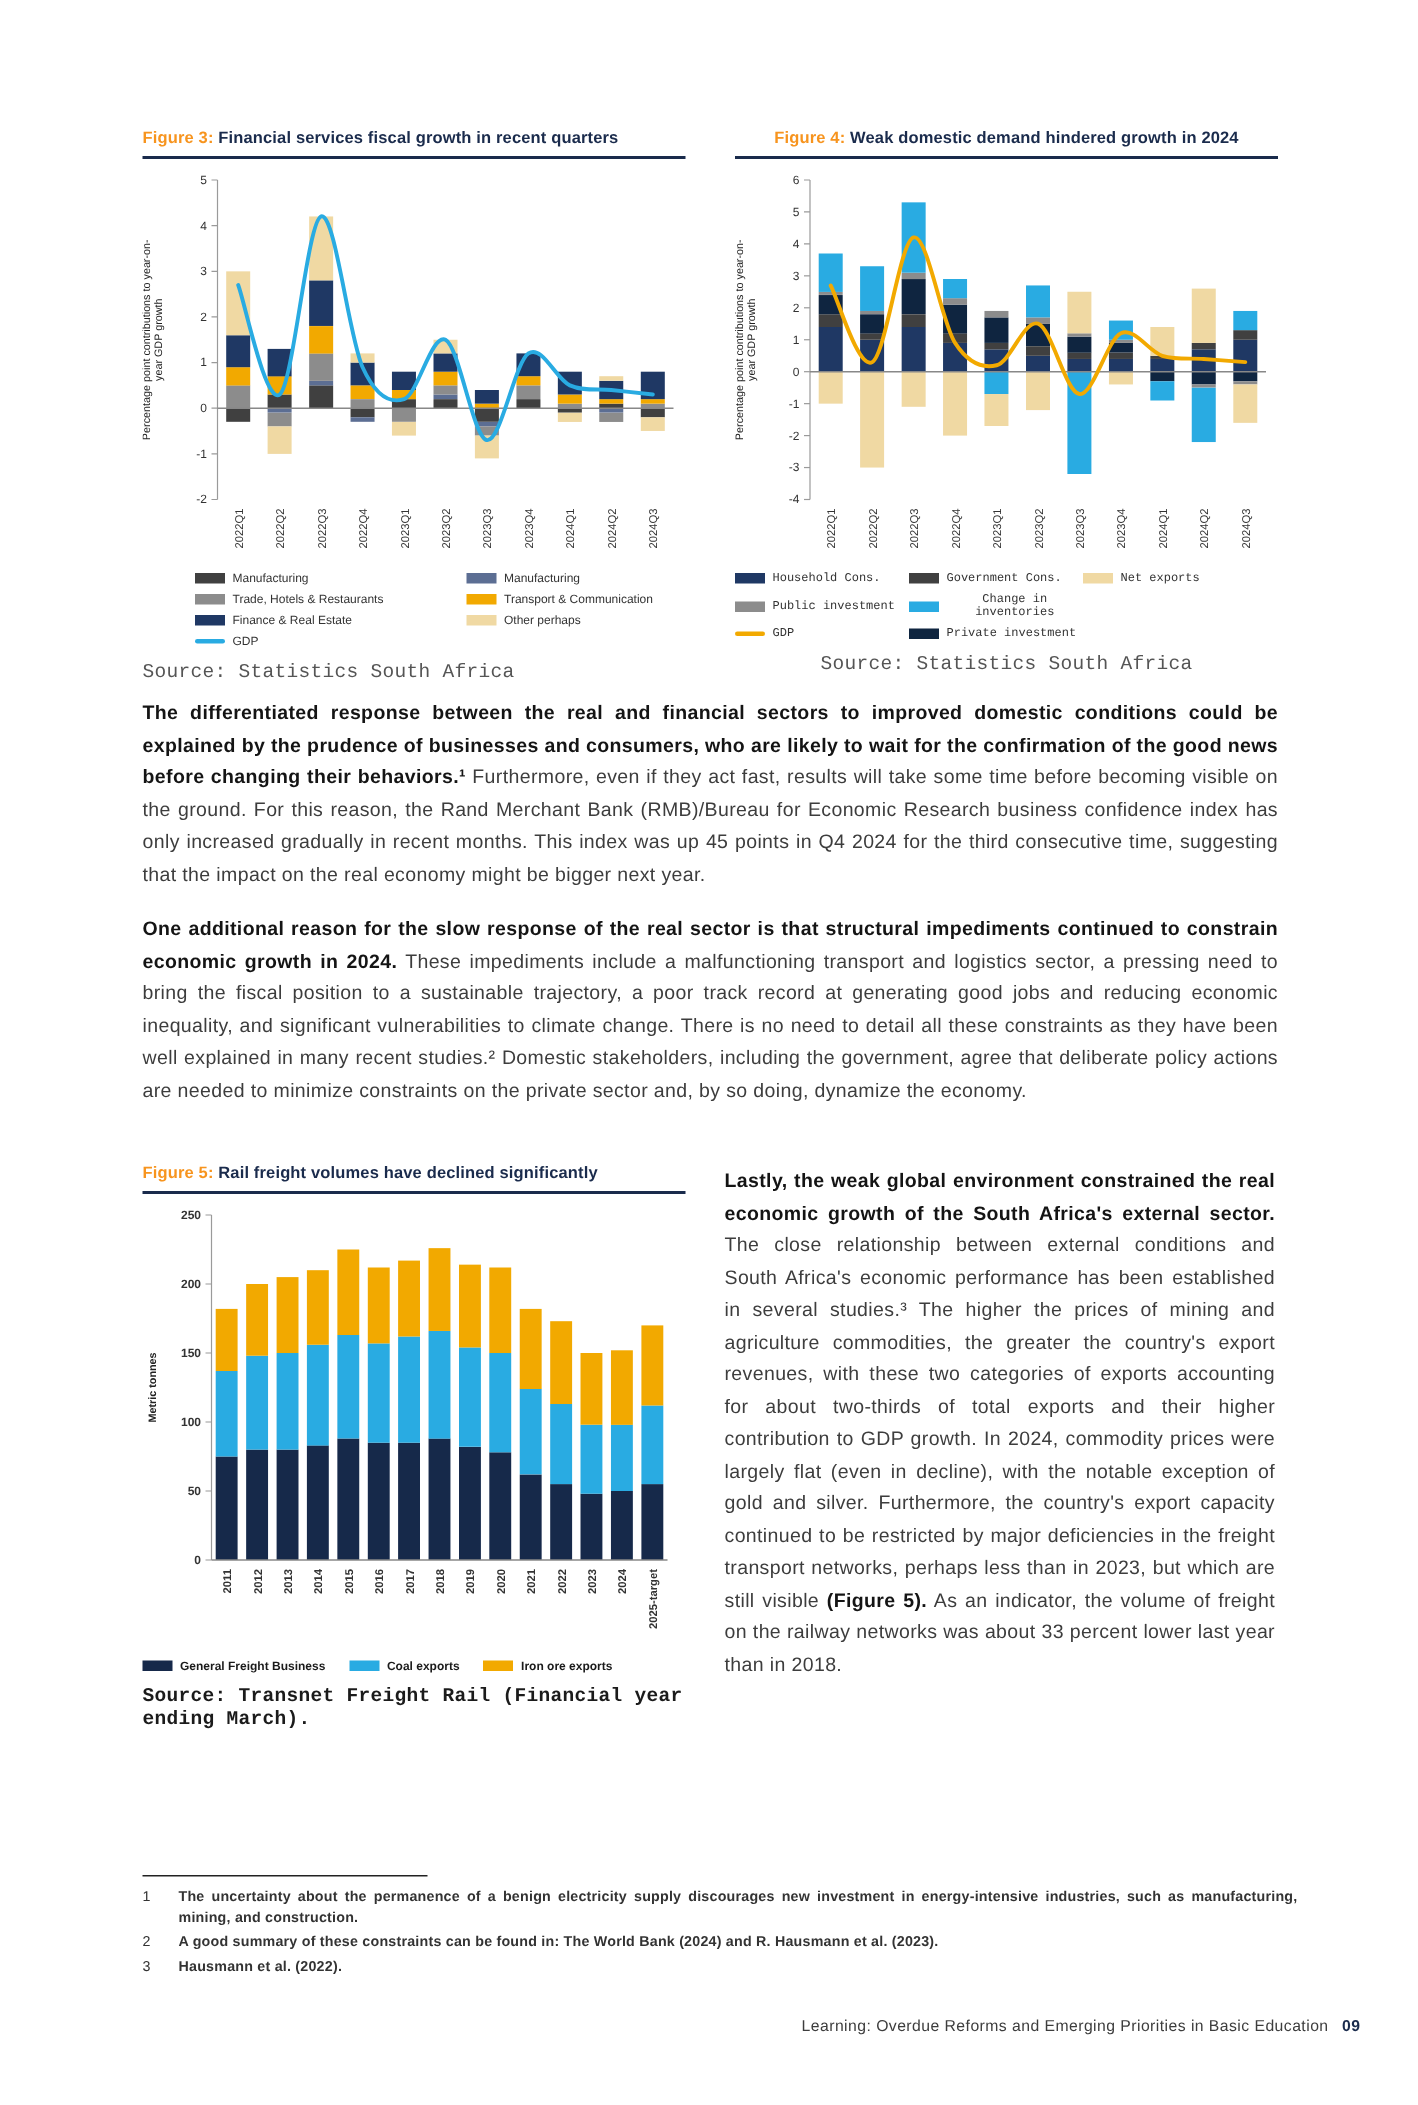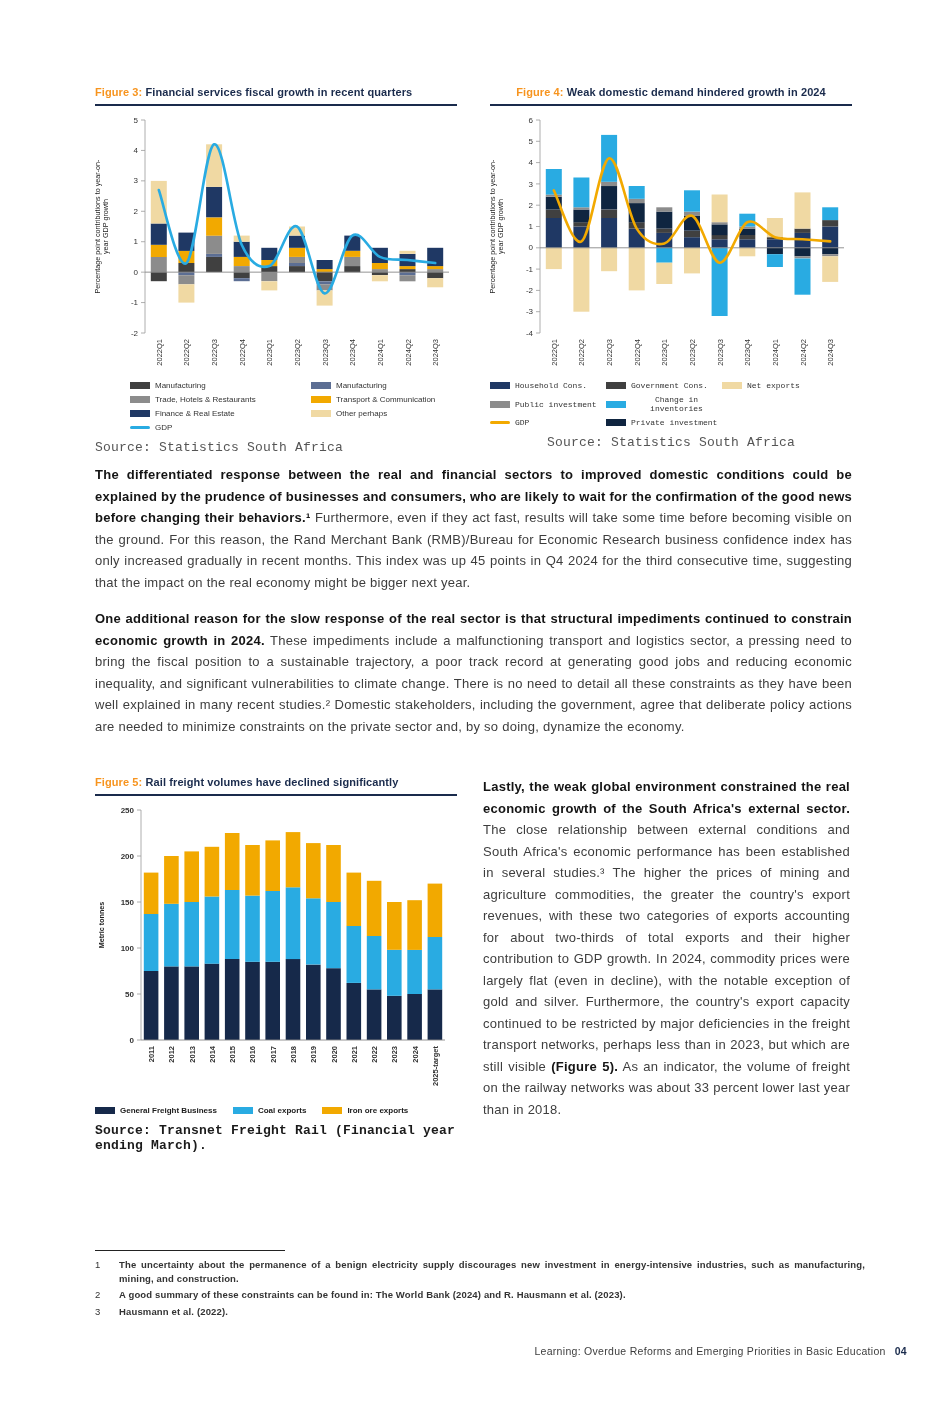--- a/index.html
+++ b/index.html
@@ -445,16 +445,16 @@
       <span class="fn-num">2</span>
       <span class="fn-text">A good summary of these constraints can be found in: The World Bank (2024) and R. Hausmann et al. (2023).</span>
     </div>
     <div class="fn">
       <span class="fn-num">3</span>
       <span class="fn-text">Hausmann et al. (2022).</span>
     </div>
   </div>
 
   <div class="footer" style="right:38px;top:1345px;">
-    <span>Learning: Overdue Reforms and Emerging Priorities in Basic Education</span><span class="pg">04</span>
+    <span>Learning: Overdue Reforms and Emerging Priorities in Basic Education</span><span class="pg">09</span>
   </div>
 
 </div>
 
 </body></html>

